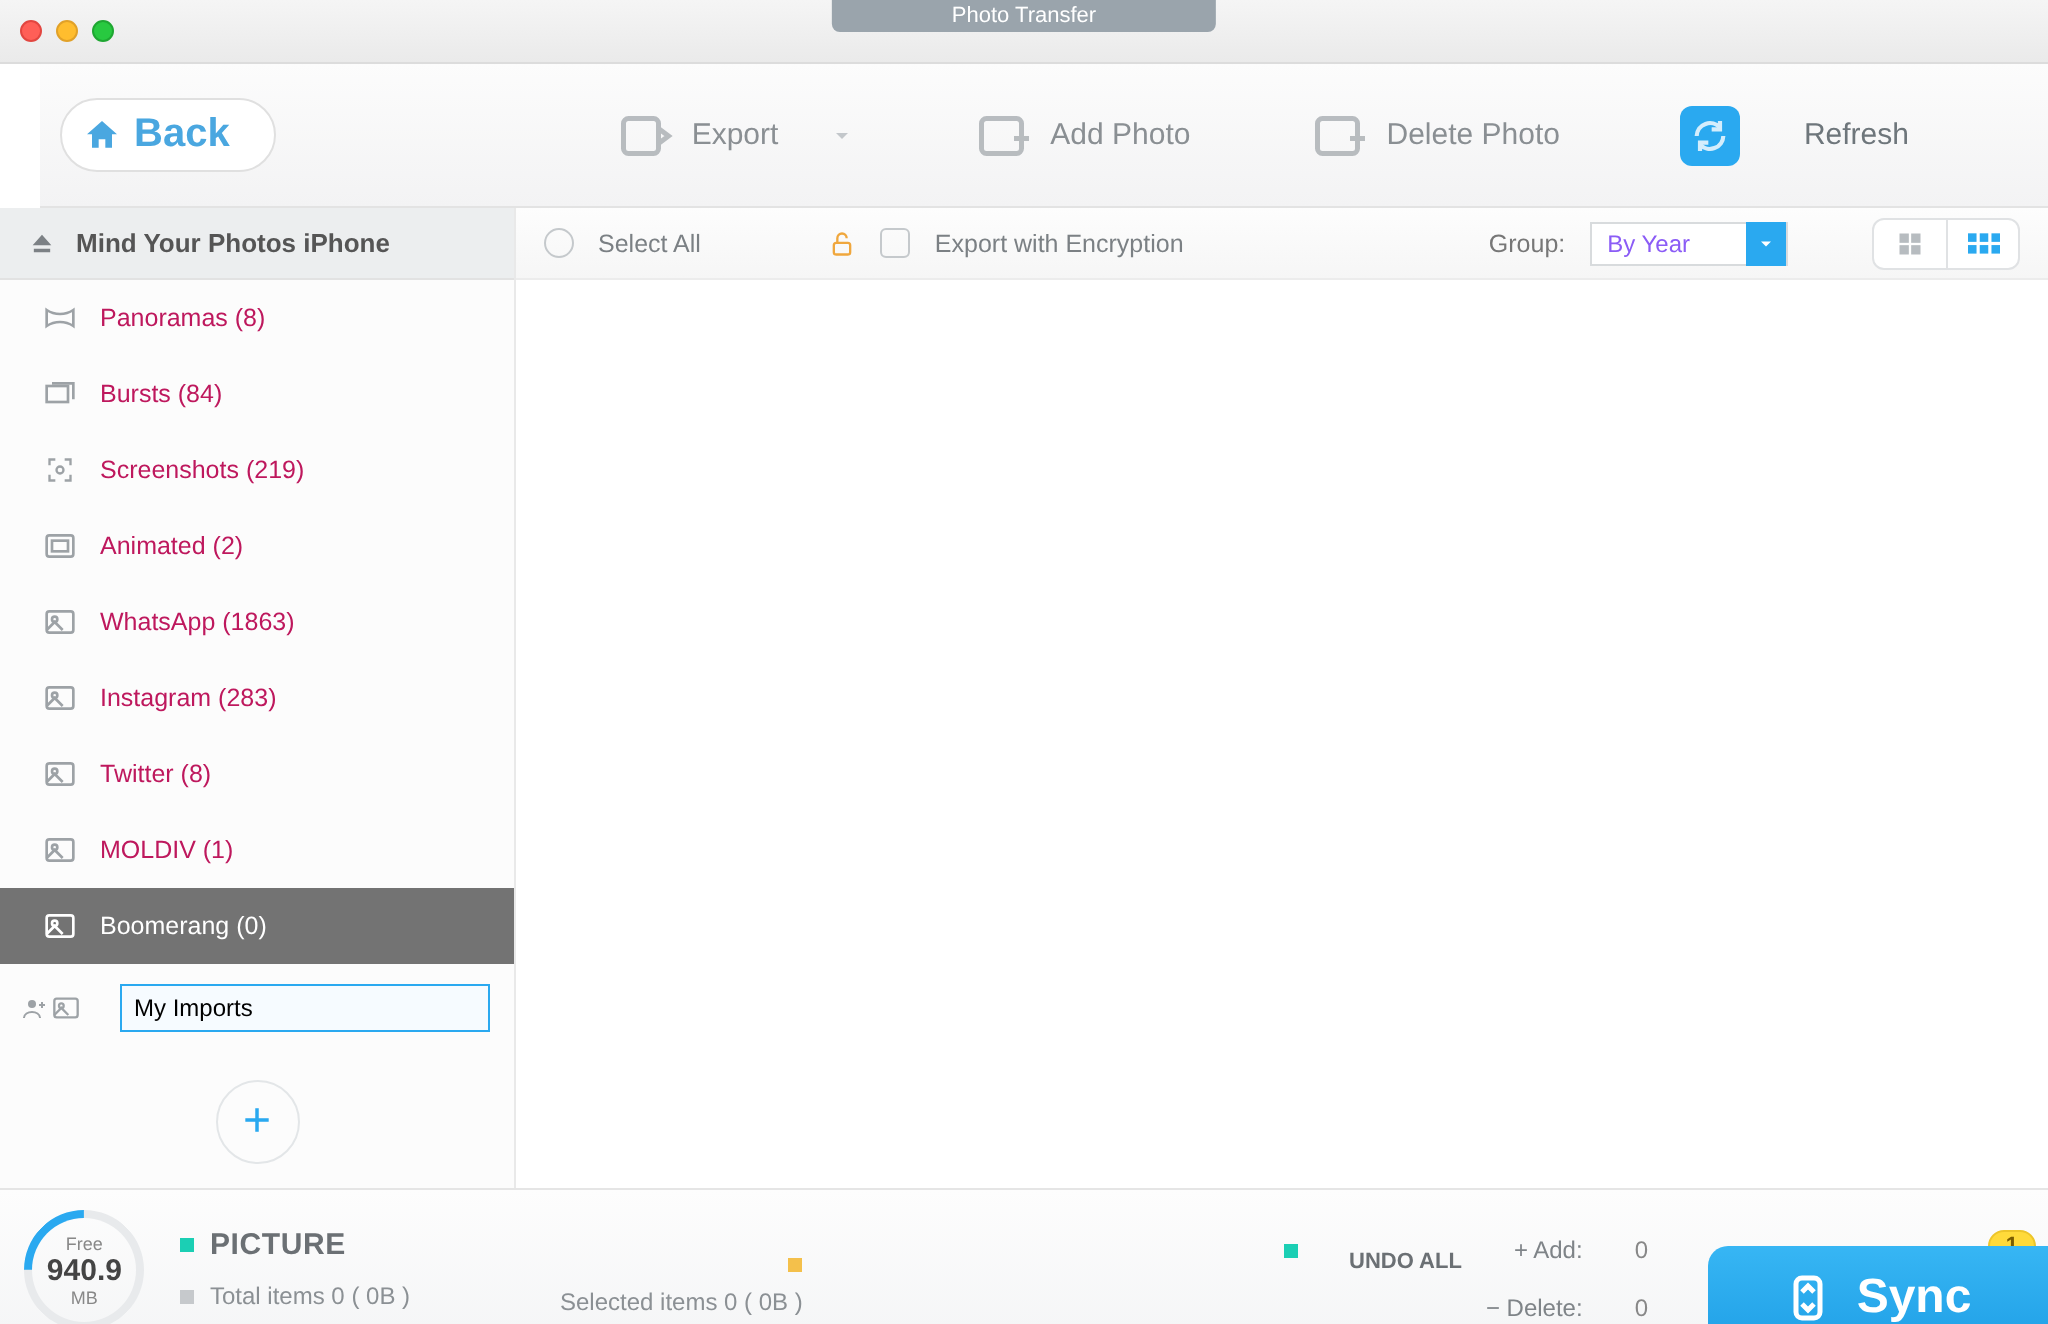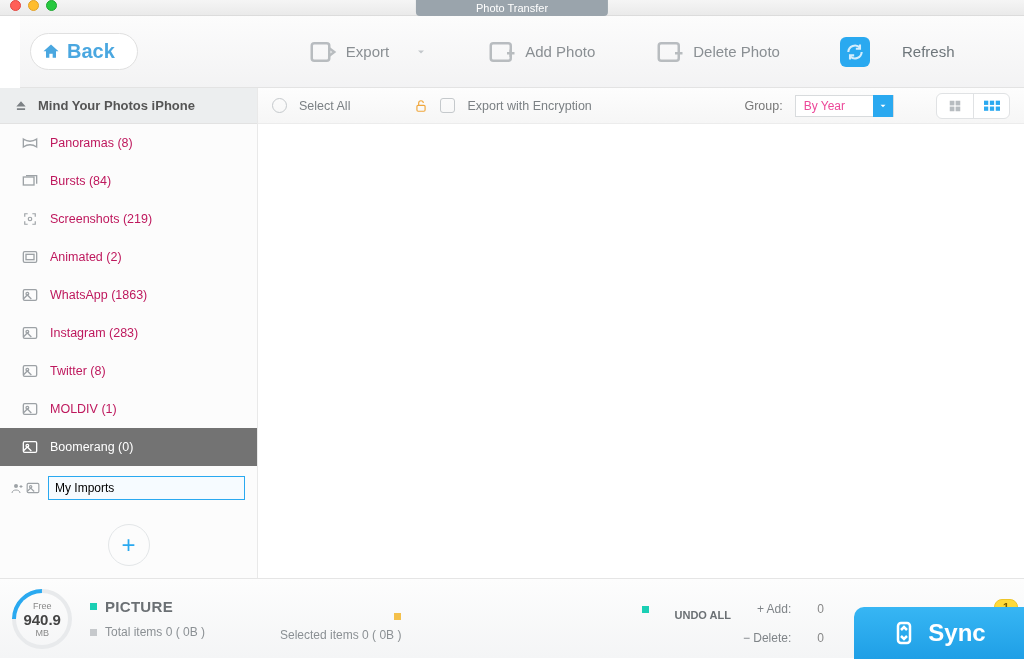--- a/index.html
+++ b/index.html
@@ -1,19 +1,19 @@
 <!DOCTYPE html>
 <html><head>
 <meta charset="utf-8">
 <style>
   * { box-sizing: border-box; margin: 0; padding: 0; font-family: -apple-system, "Helvetica Neue", Arial, sans-serif; }
   body { width: 1024px; height: 662px; overflow: hidden; background: #ffffff; }
 
   
-  .titlebar { height: 16px; background: linear-gradient(#f5f5f5,#eaeaea); border-bottom:1px solid #dcdcdc; display:flex; position:relative;text-decoration:underline; }
+  .titlebar { height: 32px; background: linear-gradient(#f5f5f5,#eaeaea); border-bottom:1px solid #dcdcdc; display:flex; align-items:center; position:relative;text-decoration:underline; }
   .traffic { display:flex; gap:7px; padding-left:10px; }
   .dot { width:11px; height:11px; border-radius:50%; }
   .dot.red { background:#ff5f57; border:1px solid #e24640;}
   .dot.yellow { background:#ffbd2e; border:1px solid #e1a128;}
   .dot.green { background:#28c940; border:1px solid #1fa732;}
   .title-pill { position:absolute; left:50%; transform:translateX(-50%); background:#9aa4ac; color:#fff; font-size:11px; padding:2px 60px; border-radius:0 0 4px 4px; top:0;}
   
   
   .toolbar { height:72px; background:linear-gradient(#fcfcfc,#f3f3f4); border-bottom:1px solid #e3e3e3; display:flex; align-items:center; padding-left:10px;margin-left:20px; }
   .back-btn { display:flex; align-items:center; gap:6px; border:1px solid #e0e0e0; background:#fff; border-radius:22px; padding:6px 22px 6px 10px; font-size:20px; font-weight:600; color:#4aa7e0; cursor:pointer; }
@@ -27,35 +27,35 @@
 
   
   .main { display:flex; height:calc(100% - 20px - 72px - 80px); }
 
   
   .sidebar { width:258px; background:#fcfcfc; border-right:1px solid #e9e9e9; display:flex; flex-direction:column; }
   .sb-header { display:flex; align-items:center; gap:10px; padding:0 14px; height:36px; font-size:13px; font-weight:600; color:#555; background:#eceeef; border-bottom:1px solid #e2e2e2;}
   .sb-item { display:flex; align-items:center; gap:12px; padding:0 14px 0 22px; height:38px; font-size:12.5px; color:#be185d; cursor:pointer; }
   .sb-item.selected { background:#737373; color:#fff; }
   .sb-item svg { flex:0 0 auto; }
-  .sb-edit { display:flex; align-items:center; gap:8px; padding:10px 12px 10px 10px; }
+  .sb-edit { display:flex; align-items:center; gap:20px; padding:10px 12px 10px 10px; }
   .sb-edit .mini { display:flex; gap:2px; color:#9a9fa3;}
   .sb-edit input { flex:1; border:1.5px solid #2aa9f0; background:#f6fbff; font-size:12px; padding:4px 6px; outline:none;}
   .sb-plus { margin:14px auto 0; width:42px; height:42px; border-radius:50%; border:1px solid #e3e6e8; display:flex; align-items:center; justify-content:center; color:#2aa9f0; font-size:24px; cursor:pointer; }
 
   
   .content { flex:1; display:flex; flex-direction:column; }
   .filterbar { height:36px; border-bottom:1px solid #ececec; background:linear-gradient(#fdfdfd,#f6f6f6); display:flex; align-items:center; padding:0 14px; font-size:12.5px; color:#7b8084; gap:12px;}
   .chk { width:15px; height:15px; border:1.5px solid #c5c9cc; border-radius:50%; display:inline-block; }
   .chk.sq { border-radius:3px; }
   .spacer { flex:1 }
   .lock { color:#f0a73d; }
   .group-lbl { color:#777; }
   .group-sel { display:flex; align-items:center; border:1px solid #d8dbdd; height:22px; background:#fff;}
-  .group-sel span { padding:0 28px 0 8px; font-size:12px; color:#ec4899;text-align:right;}
+  .group-sel span { padding:0 28px 0 8px; font-size:12px; color:#8b5cf6;text-align:right;}
   .group-sel .dd { width:20px; height:22px; background:#2aa9f0; display:flex; align-items:center; justify-content:center;}
   .viewseg { margin-left:30px; display:flex; border:1px solid #e0e2e4; border-radius:6px; overflow:hidden; background:#fff;}
   .viewseg div { width:36px; height:24px; display:flex; align-items:center; justify-content:center; cursor:pointer;}
   .viewseg .grid4 { color:#b7bcc0; }
   .viewseg .grid6 { color:#2aa9f0; border-left:1px solid #e0e2e4;}
   .canvas { flex:1; background:#fff; }
 
   
   .footer { height:80px; background:linear-gradient(#fdfdfd,#f4f5f6); border-top:1px solid #e5e5e5; display:flex; align-items:center; position:relative; padding-left:12px;}
   .gauge { width:60px; height:60px; border-radius:50%; border:4px solid #e8eaec; border-top-color:#2aa9f0; display:flex; flex-direction:column; align-items:center; justify-content:center; font-size:9px; color:#888; transform:rotate(-45deg);}

